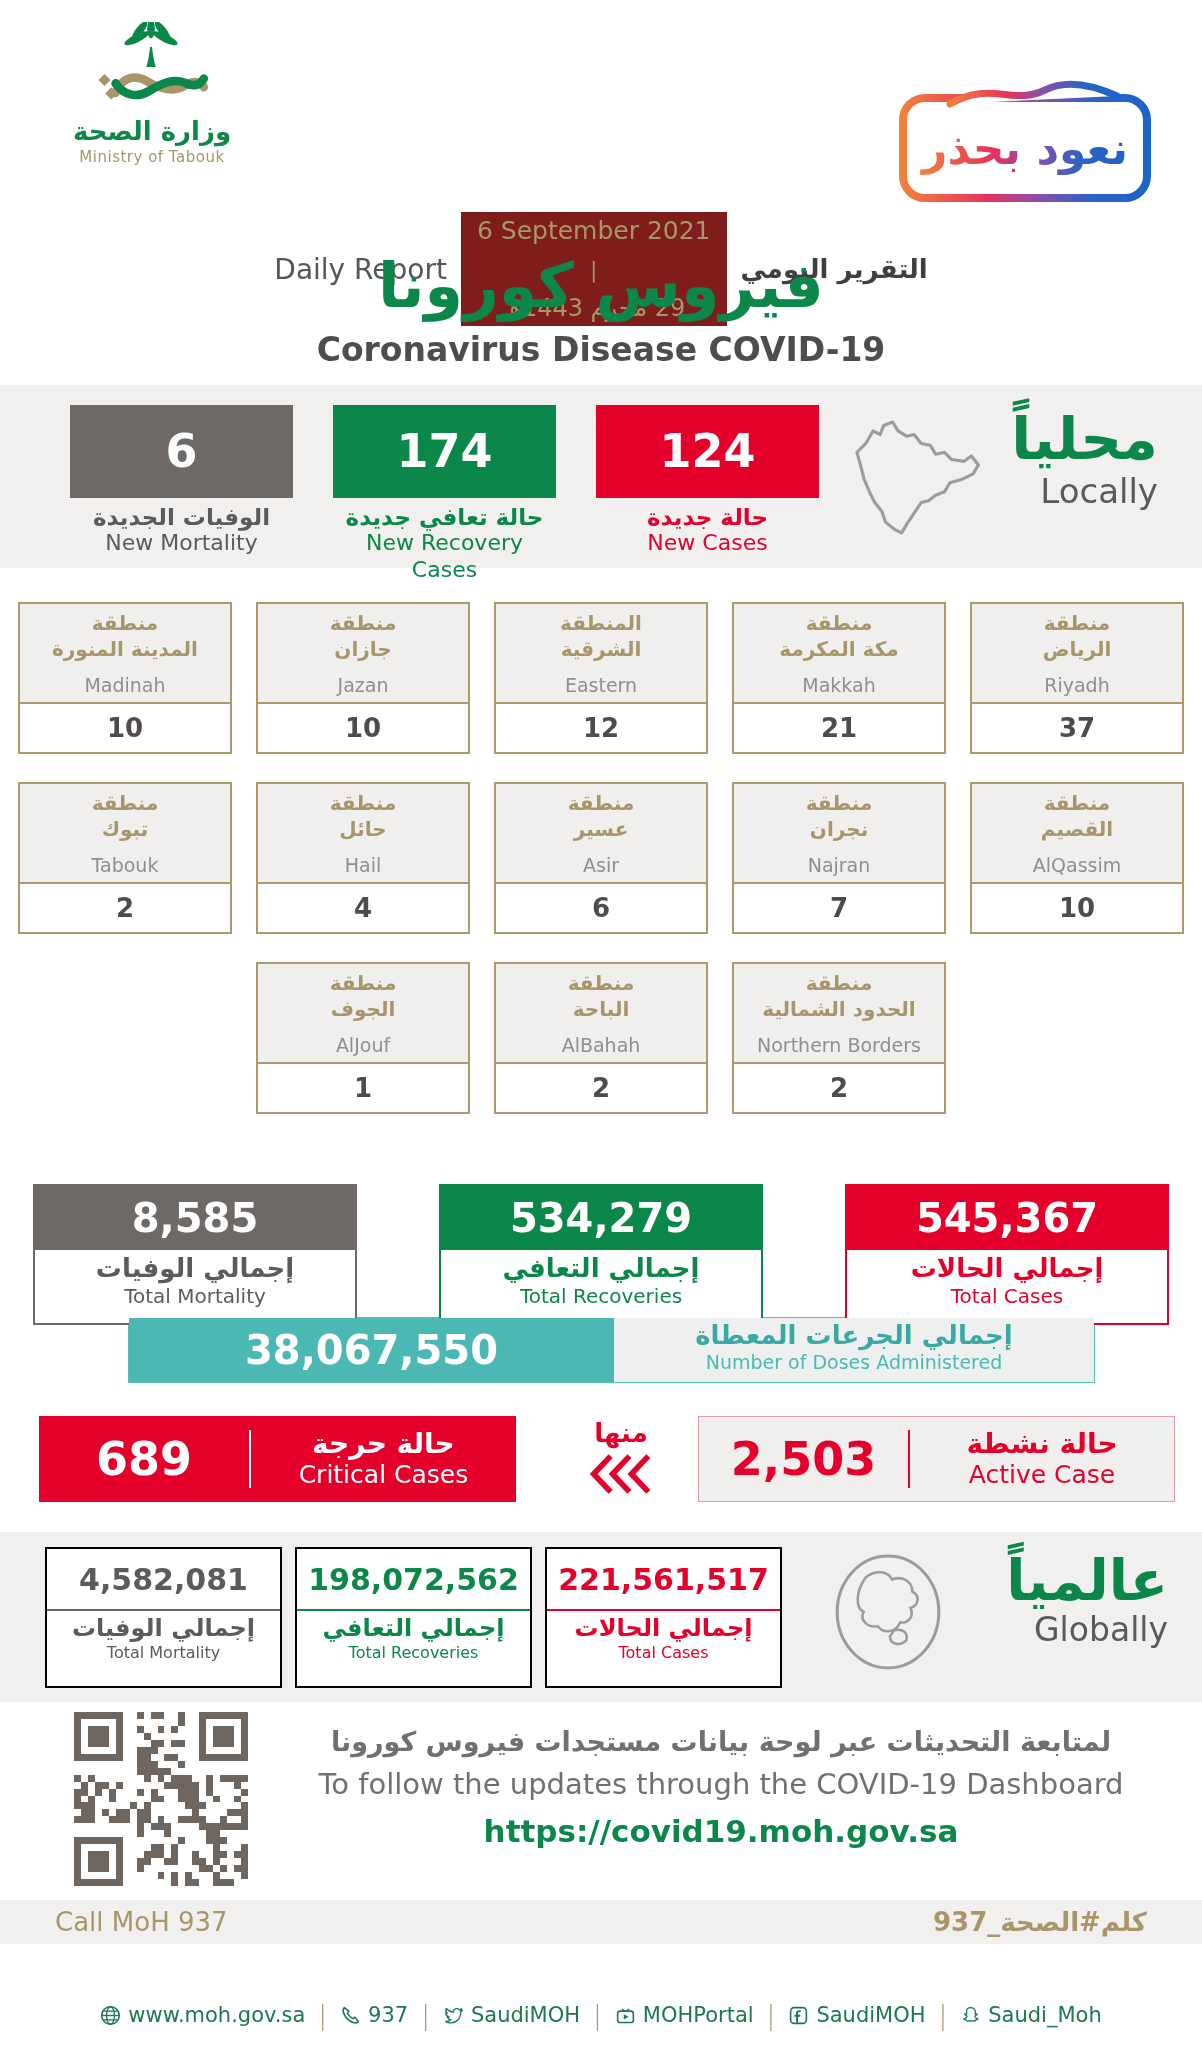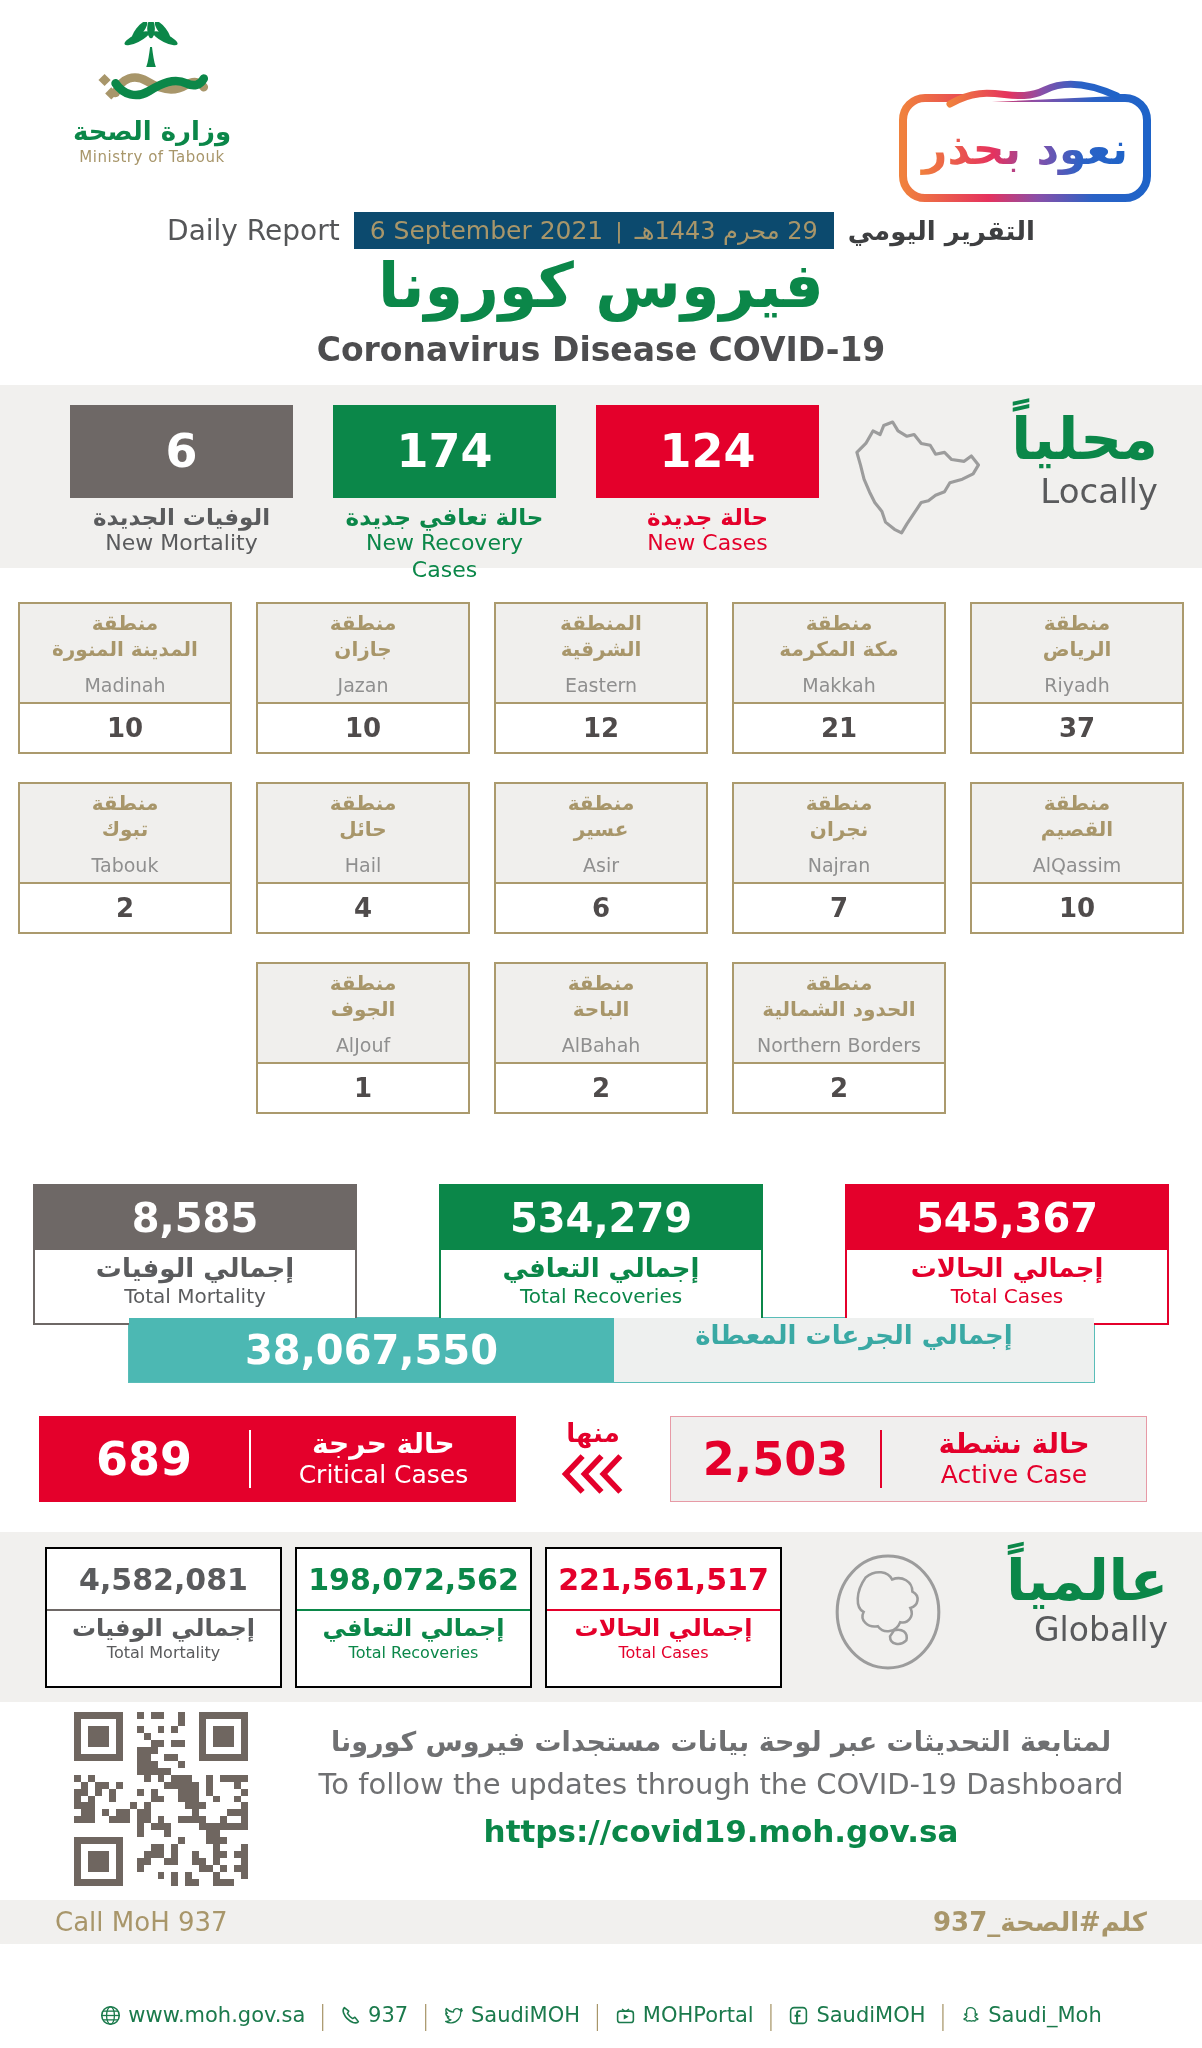--- a/index.html
+++ b/index.html
@@ -12,21 +12,21 @@
   .logo { position:absolute; left:52px; top:22px; width:200px; text-align:center; }
   .logo svg { width:128px; height:92px; display:block; margin:0 auto; }
   .logo-ar { font-size:26px; font-weight:bold; color:#0b8749; margin-top:2px; }
   .logo-en { font-size:15px; color:#a8966a; margin-top:2px; letter-spacing:.5px; }
 
   .badge { position:absolute; right:47px; top:60px; width:260px; height:150px; }
   .badge svg { width:100%; height:100%; }
 
   .report-line { position:absolute; top:212px; left:0; right:0; display:flex; justify-content:center; align-items:center; gap:14px; }
   .rl-en { font-size:28px; color:#555658; }
-  .date-pill { background:#0c4a6e; padding:4px 16px; display:flex; align-items:center; gap:12px; }
+  .date-pill { background:#7f1d1d; padding:4px 16px; display:flex; align-items:center; gap:12px;flex-direction:column; }
   .date-g { font-size:25px; color:#a8966a; }
   .date-sep { font-size:22px; color:#a8966a; }
   .date-h { font-size:24px; color:#a8966a; }
   .rl-ar { font-size:26px; font-weight:bold; color:#3e3f41; }
 
   .title-ar { position:absolute; top:252px; left:0; right:0; text-align:center; font-size:62px; font-weight:bold; color:#0b8749; line-height:1.1; }
   .title-en { position:absolute; top:330px; left:0; right:0; text-align:center; font-size:33px; color:#4d4d4f; }
 
   
   .band { background:#f1f0ee; }
@@ -71,21 +71,21 @@
   .dlen { font-size:19px; color:#4cb8b3; }
 
   
   .critical { height:130px; padding:14px 21px 0 39px; display:flex; align-items:flex-start; }
   .crit-box { width:477px; height:86px; background:#e4002b; display:flex; align-items:center; color:#fff; }
   .box-num { width:44%; font-size:46px; font-weight:bold; text-align:center; }
   .vdiv { width:2px; height:58px; background:#fff; }
   .box-labs { flex:1; text-align:center; }
   .bl-ar { font-size:28px; font-weight:bold; line-height:1.1; }
   .bl-en { font-size:25px; }
-  .mid { width:154px; text-align:center; padding-top:2px; }
+  .mid { width:154px; text-align:center; padding-top:2px;margin-left:28px; }
   .mid-ar { font-size:26px; font-weight:bold; color:#e4002b; }
   .mid svg { width:66px; height:44px; margin-top:4px; }
   .act-box { width:477px; height:86px; background:#f0efee; border:1px solid #e79aa6; display:flex; align-items:center; color:#e4002b; }
   .act-box .vdiv { background:#e4002b; }
 
   
   .global { height:170px; display:flex; align-items:flex-start; padding:15px 28px 0 45px; gap:13px; }
   .gcard { width:237px; height:141px; background:#fff; border:2px solid; text-align:center; }
   .gnum { height:62px; line-height:62px; font-size:30px; font-weight:bold; border-bottom:2px solid; }
   .th-gray .gnum { border-color:#6e6866; } .th-green .gnum { border-color:#0b8749; } .th-red .gnum { border-color:#e4002b; }
@@ -338,20 +338,21 @@
         <div class="ten c-red">Total Cases</div>
       </div>
     </div>
   </section>
 
   <section class="doses">
     <div class="dbar">
       <div class="dnum">38,067,550</div>
       <div class="dlab">
         <div class="dlar" dir="rtl">إجمالي الجرعات المعطاة</div>
+        <div class="dlen">Number of Doses Administered</div>
       </div>
     </div>
   </section>
 
   <section class="critical">
     <div class="crit-box">
       <div class="box-num">689</div>
       <div class="vdiv"></div>
       <div class="box-labs">
         <div class="bl-ar" dir="rtl">حالة حرجة</div>

